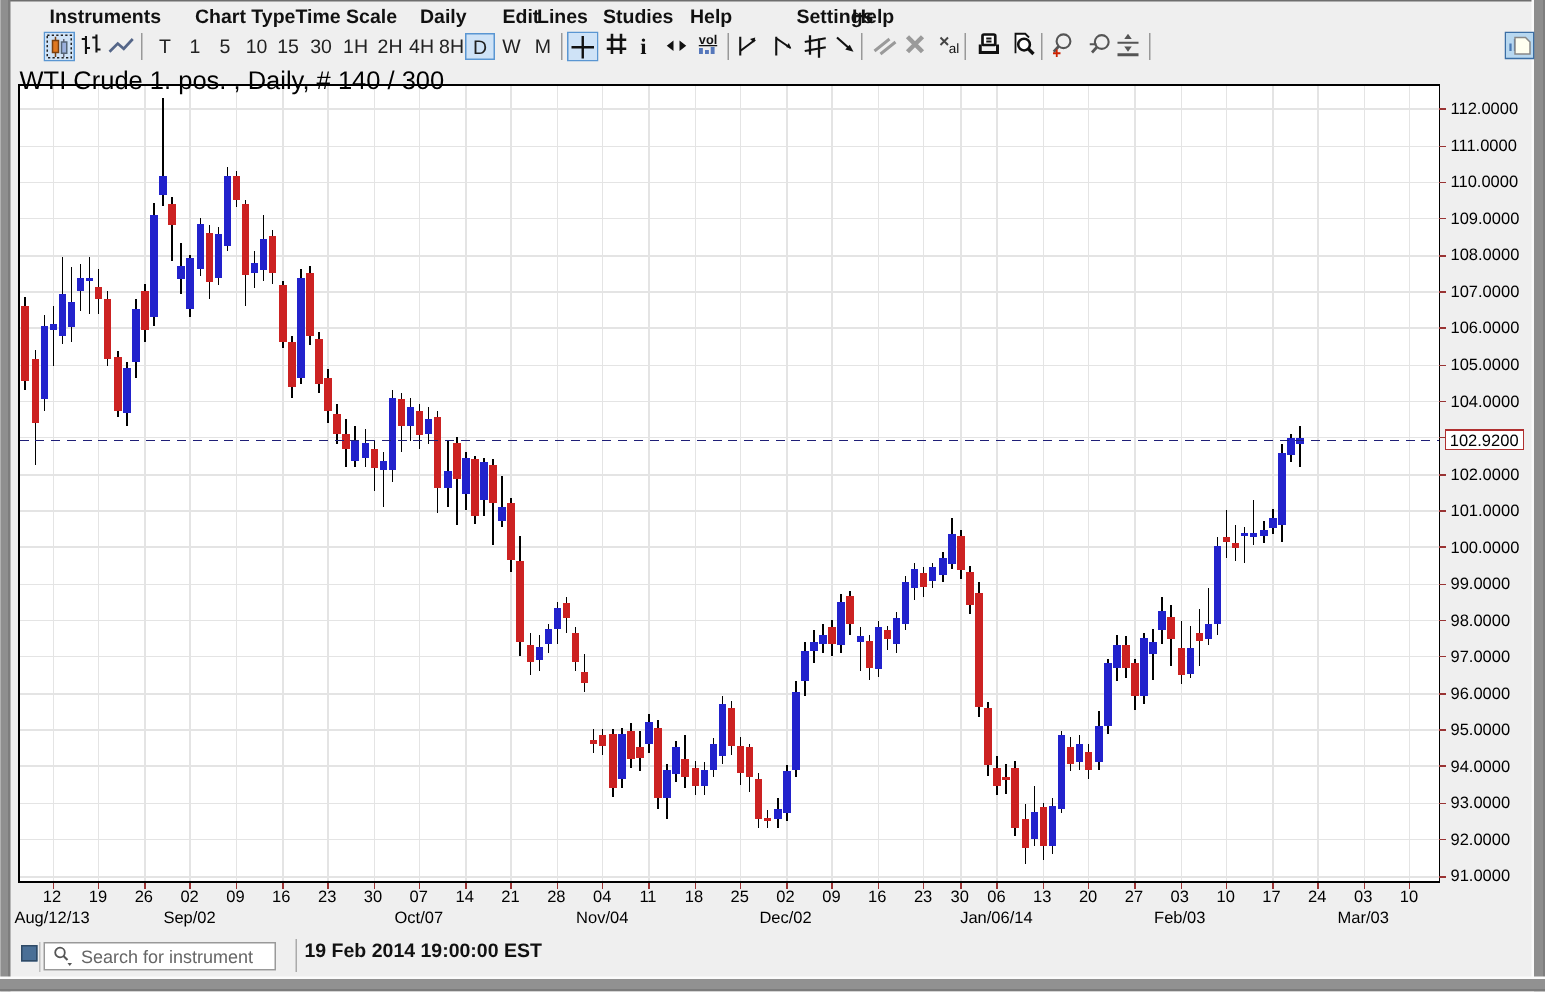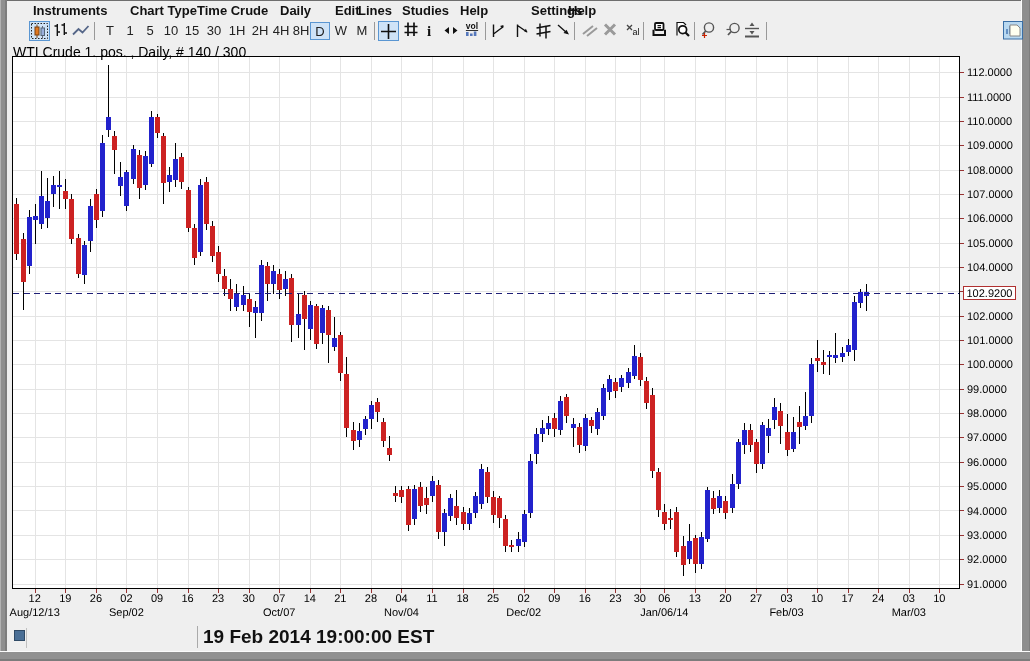--- a/index.html
+++ b/index.html
@@ -6,30 +6,30 @@
 #frame-top { position:absolute; left:0; top:0; width:1030px; height:1px; background:#6e6e6e; }
 #frame-left { position:absolute; left:0; top:0; width:7px; height:661px; background:linear-gradient(to right,#b2b2b2 0 1px,#8f8f8f 1px 5.5px,#7d7d7d 5.5px 7px); }
 #frame-right { position:absolute; right:0; top:0; width:9.5px; height:661px; background:linear-gradient(to right,#fafafa 0 1.5px,#8e8e8e 1.5px 8px,#7e7e7e 8px 9.5px); }
 #frame-bottom { position:absolute; left:0; bottom:0; width:1030px; height:10px; background:linear-gradient(to bottom,#fbfbfb 0 1.5px,#919191 1.5px 8.5px,#7c7c7c 8.5px 10px); }
 #menubar { position:absolute; left:7px; top:2px; width:1022px; height:18px; }
 #menubar span { position:absolute; top:1px; font-size:13px; font-weight:bold; color:#111; }
 #toolbar { position:absolute; left:7px; top:20px; width:1014px; height:22px; }
 .tsep { position:absolute; top:22px; width:1px; height:18px; background:#999; }
 .tbt { position:absolute; top:22px; height:18px; font-size:13px; color:#222; text-align:center; line-height:18px; }
 .tbt.sel { background:#cfe3f7; border:1px solid #5a96d2; }
-#title { position:absolute; left:13px; top:44px; font-size:14px; color:#000; }
+#title { position:absolute; left:13px; top:44px; font-size:17px; color:#000; }
 .ax { font-size:11px; font-family:"Liberation Sans",sans-serif; fill:#000; text-rendering:geometricPrecision; }
 .am { text-anchor:middle; }
 #statusbar { position:absolute; left:7px; top:622px; width:1014px; height:30px; }
 #sq { position:absolute; left:7px; top:8px; width:11px; height:11px; background:#4a6f96; border:1px solid #2f4a66; }
 #sqsep { position:absolute; left:19px; top:6px; width:1px; height:20px; background:#c0c0c0; }
 #search { position:absolute; left:22px; top:6px; width:155px; height:19px; background:#fff; border:1px solid #999; }
 #search .ph { position:absolute; left:24px; top:2px; font-size:12px; color:#666; }
 #ssep { position:absolute; left:190px; top:4px; width:1px; height:22px; background:#aaa; }
-#stime { position:absolute; left:196px; top:4px; font-size:19px; font-weight:bold; color:#111; }
+#stime { position:absolute; left:196px; top:4px; font-size:13px; font-weight:bold; color:#111; }
 </style></head>
 <body>
 <svg width="1030" height="661" viewBox="0 0 1030 661" style="position:absolute;left:0;top:0">
 <rect x="12.5" y="56.5" width="947" height="531.5" fill="#ffffff" stroke="none"></rect>
 <path d="M35.5,56.5V587.5M65.5,56.5V587.5M96.5,56.5V587.5M126.5,56.5V587.5M157.5,56.5V587.5M188.5,56.5V587.5M218.5,56.5V587.5M249.5,56.5V587.5M279.5,56.5V587.5M310.5,56.5V587.5M340.5,56.5V587.5M371.5,56.5V587.5M401.5,56.5V587.5M432.5,56.5V587.5M463.5,56.5V587.5M493.5,56.5V587.5M524.5,56.5V587.5M554.5,56.5V587.5M585.5,56.5V587.5M615.5,56.5V587.5M640.5,56.5V587.5M664.5,56.5V587.5M695.5,56.5V587.5M725.5,56.5V587.5M756.5,56.5V587.5M787.5,56.5V587.5M817.5,56.5V587.5M848.5,56.5V587.5M878.5,56.5V587.5M909.5,56.5V587.5M939.5,56.5V587.5" stroke="#e4e4e4" fill="none" shape-rendering="crispEdges"></path>
 <path d="M13,584.5H959M13,559.5H959M13,535.5H959M13,510.5H959M13,486.5H959M13,462.5H959M13,437.5H959M13,413.5H959M13,389.5H959M13,364.5H959M13,340.5H959M13,316.5H959M13,291.5H959M13,267.5H959M13,243.5H959M13,218.5H959M13,194.5H959M13,170.5H959M13,145.5H959M13,121.5H959M13,97.5H959M13,72.5H959" stroke="#e4e4e4" fill="none" shape-rendering="crispEdges"></path>
 <rect x="12.5" y="56.5" width="947" height="531.5" fill="none" stroke="#000000" shape-rendering="crispEdges"></rect>
 <path d="M959.5,584.5H964M959.5,559.5H964M959.5,535.5H964M959.5,510.5H964M959.5,486.5H964M959.5,462.5H964M959.5,437.5H964M959.5,413.5H964M959.5,389.5H964M959.5,364.5H964M959.5,340.5H964M959.5,316.5H964M959.5,291.5H964M959.5,267.5H964M959.5,243.5H964M959.5,218.5H964M959.5,194.5H964M959.5,170.5H964M959.5,145.5H964M959.5,121.5H964M959.5,97.5H964M959.5,72.5H964" stroke="#993333" fill="none" shape-rendering="crispEdges"></path>
 <path d="M35.5,588.5V592.5M65.5,588.5V592.5M96.5,588.5V592.5M126.5,588.5V592.5M157.5,588.5V592.5M188.5,588.5V592.5M218.5,588.5V592.5M249.5,588.5V592.5M279.5,588.5V592.5M310.5,588.5V592.5M340.5,588.5V592.5M371.5,588.5V592.5M401.5,588.5V592.5M432.5,588.5V592.5M463.5,588.5V592.5M493.5,588.5V592.5M524.5,588.5V592.5M554.5,588.5V592.5M585.5,588.5V592.5M615.5,588.5V592.5M640.5,588.5V592.5M664.5,588.5V592.5M695.5,588.5V592.5M725.5,588.5V592.5M756.5,588.5V592.5M787.5,588.5V592.5M817.5,588.5V592.5M848.5,588.5V592.5M878.5,588.5V592.5M909.5,588.5V592.5M939.5,588.5V592.5" stroke="#993333" fill="none" shape-rendering="crispEdges"></path>
 <text x="967" y="587.6" class="ax">91.0000</text>
@@ -100,21 +100,21 @@
 <rect x="963.5" y="286.5" width="52" height="13" fill="#ffffff" stroke="#b03030" shape-rendering="crispEdges"></rect>
 <text x="966.5" y="297" class="ax" fill="#2222bb">102.9200</text>
 </svg>
 <div id="frame-top"></div>
 <div id="frame-left"></div>
 <div id="frame-right"></div>
 <div id="frame-bottom"></div>
 <div id="menubar">
 <span style="left:26px">Instruments</span>
 <span style="left:123px">Chart Type</span>
-<span style="left:190px">Time Crude</span>
+<span style="left:190px">Time Scale</span>
 <span style="left:273px">Daily</span>
 <span style="left:328px">Edit</span>
 <span style="left:351px">Lines</span>
 <span style="left:395px">Studies</span>
 <span style="left:453px">Help</span>
 <span style="left:524px">Settings</span>
 <span style="left:561px">Help</span>
 </div>
 <div id="toolbar"></div>
 <div id="icons">
@@ -225,14 +225,22 @@
     <svg style="position:absolute;left:1003px;top:21px" width="20" height="19" viewBox="0 0 20 19">
       <rect x="0.5" y="0.5" width="19" height="17.5" fill="#b8d8f0" stroke="#3a6ea5"></rect>
 <path d="M4,13V8M7,13V5M10,13V9M13,13V6M16,13V10" stroke="#4a7ab5" stroke-width="1.5"></path>
 <path d="M7,4h7l3,3v8h-10z" fill="#fffff0" stroke="#888"></path>
     </svg>
   </div>
 <div id="title">WTI Crude 1. pos. , Daily, # 140 / 300</div>
 <div id="statusbar">
 <div id="sq"></div>
     <div id="sqsep"></div>
+<div id="search">
+      <svg width="20" height="17" viewBox="0 0 20 17" style="position:absolute;left:2px;top:0">
+        <circle cx="8" cy="6" r="3.2" fill="none" stroke="#555" stroke-width="1.2"></circle>
+        <path d="M10.3,8.3L13,11" stroke="#555" stroke-width="1.4"></path>
+        <path d="M13,13l3,0l-1.5,2z" fill="#555"></path>
+      </svg>
+      <span class="ph">Search for instrument</span>
+    </div>
 <div id="ssep"></div>
 <div id="stime">19 Feb 2014 19:00:00 EST</div>
 </div>
 </body></html>

